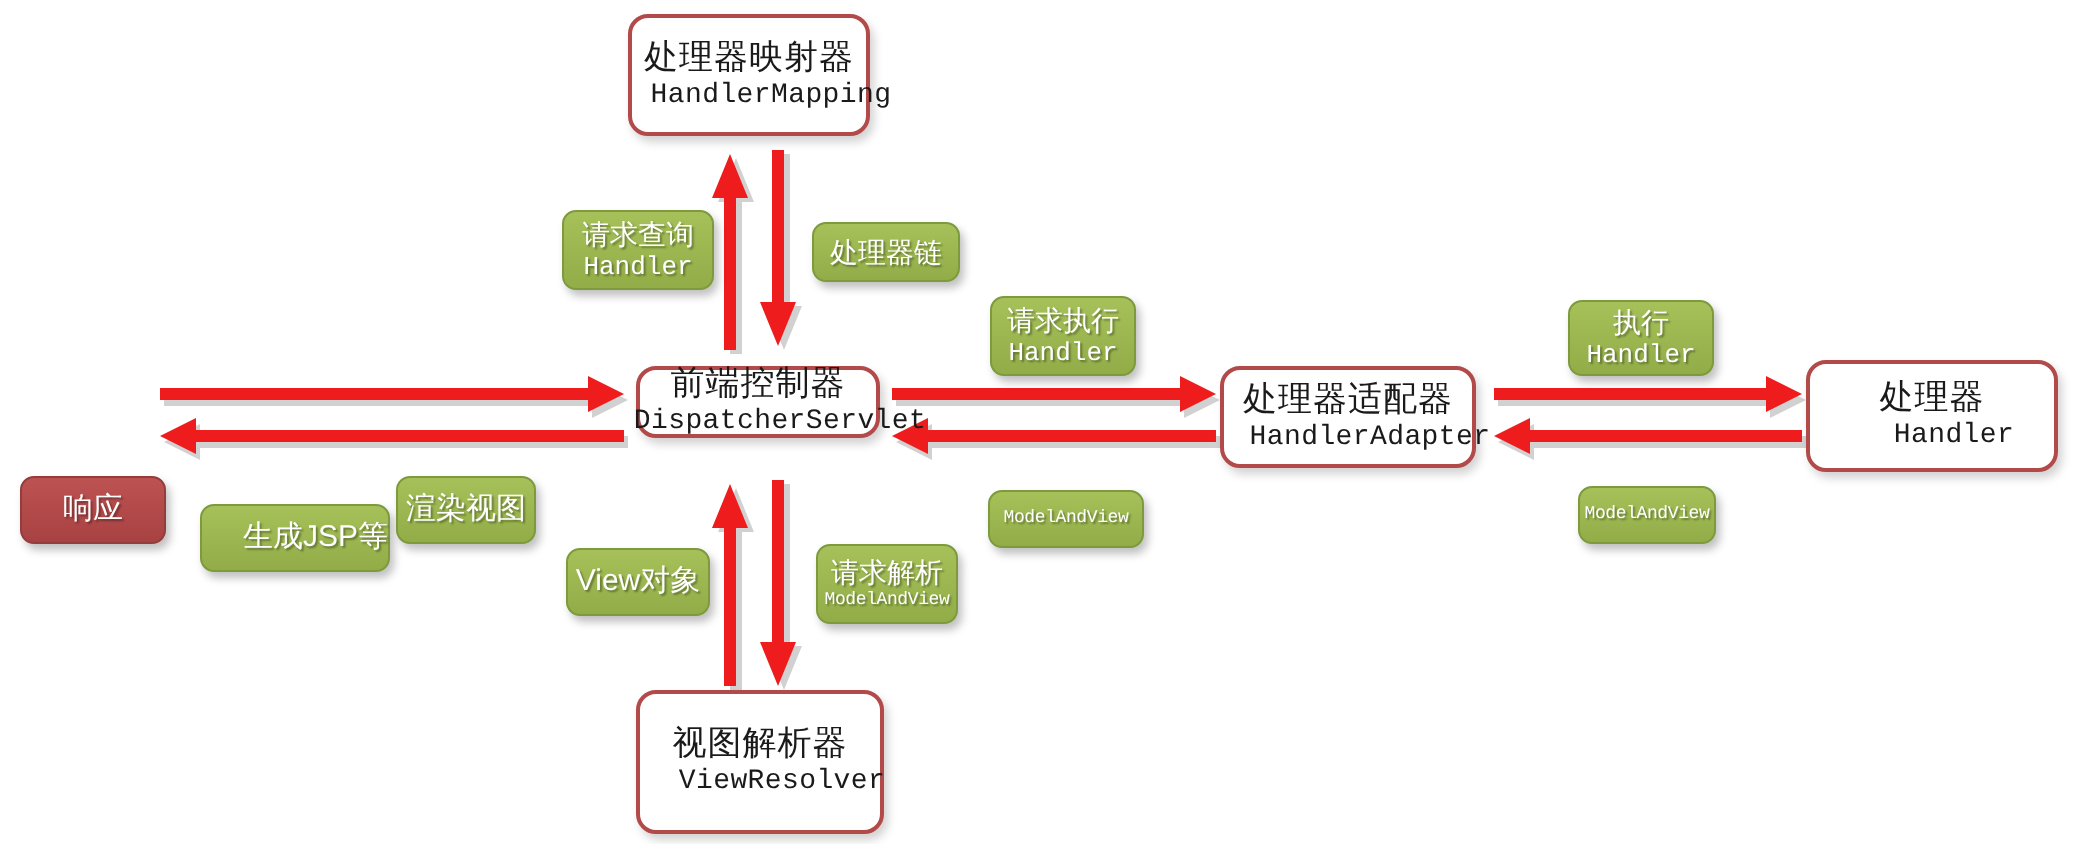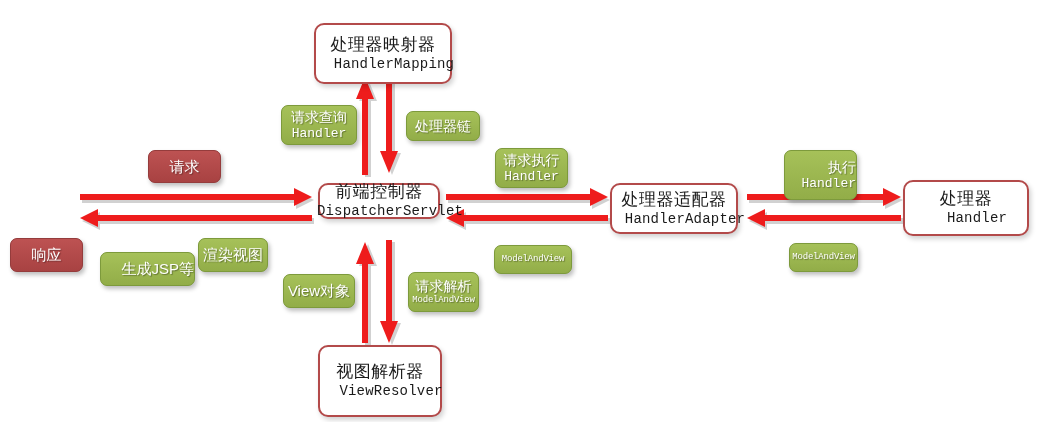--- a/index.html
+++ b/index.html
@@ -154,21 +154,21 @@
 
   <div class="arrow" style="left:747px;top:213px;">
     <svg width="162" height="16" viewBox="0 0 162 16">
       <g transform="translate(2,3)">
         <path d="M154,2 H18 L18,-4 L0,5 L18,14 L18,8 H154 Z" fill="#000" opacity="0.18"></path>
       </g>
       <path d="M154,2 H18 L18,-4 L0,5 L18,14 L18,8 H154 Z" fill="#ee1c1c"></path>
     </svg>
   </div>
 
-  <div class="node" style="left:314px;top:23px;width:138px;height:61px;">
+  <div class="node" style="left:314px;top:7px;width:121px;height:61px;">
     <div class="cn">处理器映射器</div>
     <div class="en">HandlerMapping</div>
   </div>
 
   <div class="node" style="left:318px;top:183px;width:122px;height:36px;">
     <div class="cn">前端控制器</div>
     <div class="en">DispatcherServlet</div>
   </div>
 
   <div class="node" style="left:610px;top:183px;width:128px;height:51px;">
@@ -188,23 +188,20 @@
 
   <div class="chip green" style="left:281px;top:105px;width:76px;height:40px;">
     <div class="cn">请求查询</div>
     <div class="en">Handler</div>
   </div>
 
   <div class="chip green" style="left:406px;top:111px;width:74px;height:30px;">
     <div class="cn">处理器链</div>
   </div>
 
-  <div class="chip red" style="left:148px;top:150px;width:73px;height:33px;">
-    <div class="cn mid">请求</div>
-  </div>
 
   <div class="chip red" style="left:10px;top:238px;width:73px;height:34px;">
     <div class="cn mid">响应</div>
   </div>
 
   <div class="chip green" style="left:100px;top:252px;width:95px;height:34px;align-items:flex-end;">
     <div class="cn mid">生成JSP等</div>
   </div>
 
   <div class="chip green" style="left:198px;top:238px;width:70px;height:34px;">
@@ -222,21 +219,21 @@
 
   <div class="chip green" style="left:495px;top:148px;width:73px;height:40px;">
     <div class="cn">请求执行</div>
     <div class="en">Handler</div>
   </div>
 
   <div class="chip green" style="left:494px;top:245px;width:78px;height:29px;">
     <div class="en tiny">ModelAndView</div>
   </div>
 
-  <div class="chip green" style="left:784px;top:150px;width:73px;height:50px;align-items:flex-end;">
+  <div class="chip green" style="left:784px;top:150px;width:73px;height:38px;">
     <div class="cn">执行</div>
     <div class="en">Handler</div>
   </div>
 
   <div class="chip green" style="left:789px;top:243px;width:69px;height:29px;">
     <div class="en tiny">ModelAndView</div>
   </div>
 
 </div>
 

